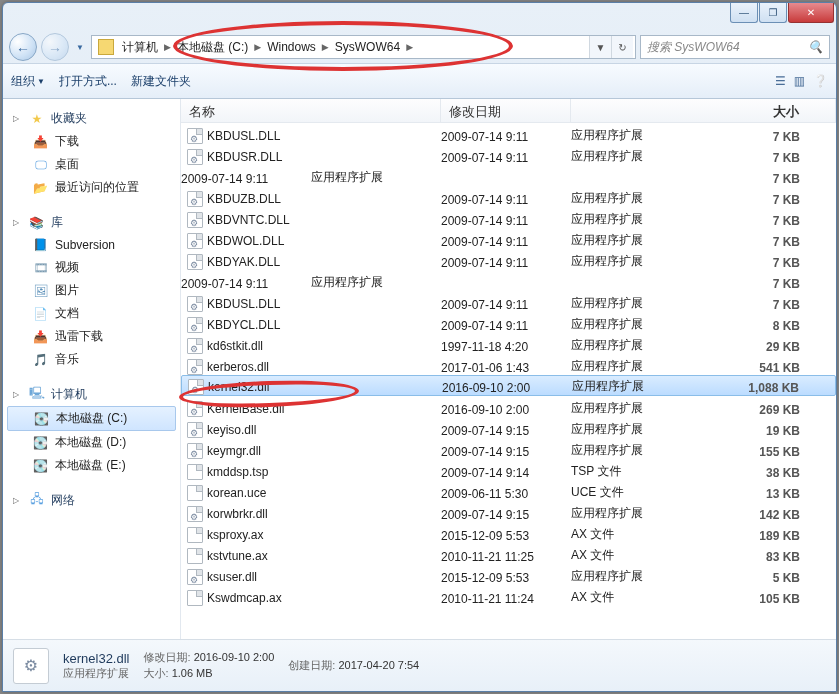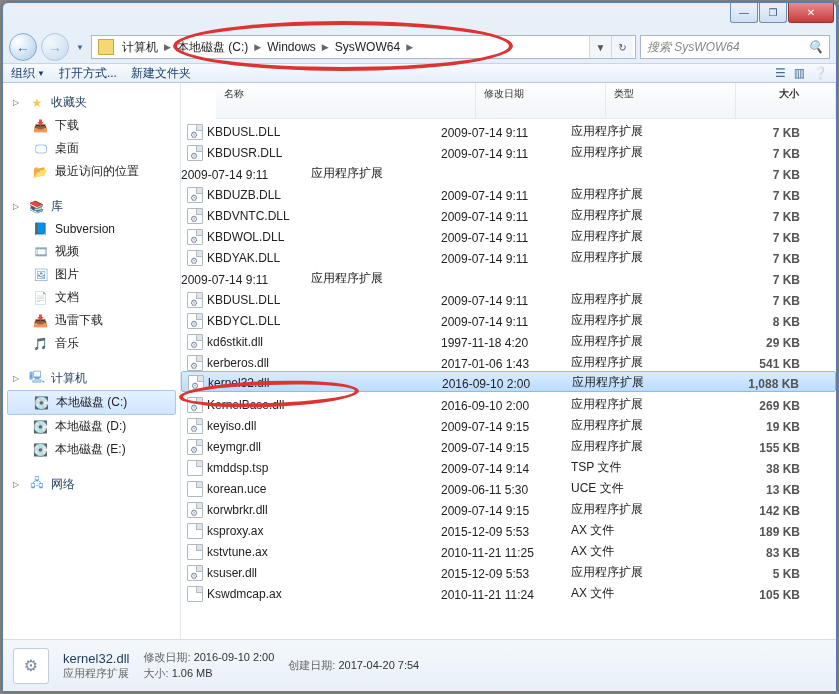--- a/index.html
+++ b/index.html
@@ -11,33 +11,33 @@
 .navrow { height: 32px; display: flex; align-items: center; padding: 0 6px; gap: 4px; }
 .navbtn { width: 28px; height: 28px; border-radius: 50%; border: 1px solid #88a7c6; background: radial-gradient(circle at 30% 30%, #fff, #cde1f5 60%, #a9c6e4); display: flex; align-items: center; justify-content: center; color: #3a6aa0; font-size: 14px; cursor: default; position: relative; }
 .navbtn.disabled { opacity: .55; }
 .navdrop { width: 14px; height: 20px; display: flex; align-items: center; justify-content: center; color:#3a6aa0; font-size:8px; }
 .address { flex: 1; height: 24px; background: #fff; border: 1px solid #a8b8c8; display: flex; align-items: center; padding: 0 2px; font-size: 12px; position: relative; }
 .addr-icon { width: 16px; height: 16px; background: #f6d872; border: 1px solid #c9a83c; margin: 0 4px; }
 .crumb { padding: 0 4px; color: #222; }
 .crumb-sep { color: #666; padding: 0 2px; font-size: 9px; }
 .addr-btn { width: 22px; height: 22px; border-left: 1px solid #d0d8e0; display:flex; align-items:center; justify-content:center; color:#555; font-size:10px; background:#f2f6fb; }
 .search { width: 190px; height: 24px; background: #fff; border: 1px solid #a8b8c8; display: flex; align-items: center; padding: 0 6px; font-size: 12px; color: #888; font-style: italic; gap: 16px; }
-.toolbar { height: 20px; background: linear-gradient(to bottom,#f7fbff,#e5eef8); border-top: 1px solid #c7d5e4; border-bottom: 1px solid #b6c7d8; display: flex; align-items: center; padding: 0 8px; font-size: 12px; gap: 14px; }
+.toolbar { height: 36px; background: linear-gradient(to bottom,#f7fbff,#e5eef8); border-top: 1px solid #c7d5e4; border-bottom: 1px solid #b6c7d8; display: flex; align-items: center; padding: 0 8px; font-size: 12px; gap: 14px; }
 .tbitem { display: flex; align-items: center; gap: 2px; color: #1b3f6a; }
 .tb-right { margin-left: auto; display: flex; gap: 8px; color:#4a6e98; }
 .body { flex: 1; display: flex; background: #fff; min-height: 0; }
 .sidebar { width: 178px; border-right: 1px solid #e2e8ef; background: #fff; padding: 8px 0; font-size: 12px; overflow-y: auto; }
 .sb-group { margin-bottom: 12px; }
 .sb-head { display: flex; align-items: center; padding: 3px 10px; color: #1e395b; gap: 6px; }
 .sb-head .exp { font-size: 8px; color:#666; width:10px; }
 .sb-item { display: flex; align-items: center; padding: 3px 10px 3px 30px; gap: 6px; color: #222; }
 .sb-item.sel { background: linear-gradient(to bottom,#e5f1ff,#cfe5ff); border: 1px solid #a8c8ec; border-radius: 2px; margin: 0 4px; padding-left: 26px; }
 .icn { width: 16px; height: 16px; display:inline-flex; align-items:center; justify-content:center; font-size:12px; }
 .filearea { flex: 1; display: flex; flex-direction: column; min-height: 0; }
-.headers { height: 36px; display: flex; border-bottom: 1px solid #e4e9ef; background: linear-gradient(to bottom,#fdfdfe,#f2f5f9); font-size: 10px; color: #333; margin-left: 35px; }
+.headers { height: 24px; display: flex; border-bottom: 1px solid #e4e9ef; background: linear-gradient(to bottom,#fdfdfe,#f2f5f9); font-size: 13px; color: #333; }
 .hcol { padding: 4px 8px; border-right: 1px solid #e4e9ef; }
 .c-name { width: 260px; }
 .c-date { width: 130px; }
 .c-type { width: 130px; }
 .c-size { flex: 1; text-align: right; padding-right: 36px; font-weight: bold; }
 .filelist { flex: 1; overflow-y: auto; font-size: 12px; position: relative; }
 .row { height: 21px; display: flex; align-items: flex-end; color: #222; }
 .row.sel { background: linear-gradient(to bottom,#d9ecff,#bcdcff); border: 1px solid #8abde8; border-radius: 2px; }
 .row .c-name { display: flex; align-items: center; gap: 4px; padding-left: 6px; }
 .row .c-size { color: #555; }
@@ -188,21 +188,20 @@
             <span class="exp">▷</span>
             <span class="icn net">🖧</span>
             <span>网络</span>
           </div>
         </div>
       </div>
     <div class="filearea">
       <div class="headers">
         <div class="hcol c-name">名称</div>
         <div class="hcol c-date">修改日期</div>
-        <div class="hcol c-type">类型</div>
         <div class="hcol c-size">大小</div>
       </div>
       <div class="filelist" id="filelist">
           <div class="row">
             <div class="c-name">
               <span class="fileicn gear"></span>
               <span>KBDUSL.DLL</span>
             </div>
             <div class="c-date">2009-07-14 9:11</div>
             <div class="c-type">应用程序扩展</div>

